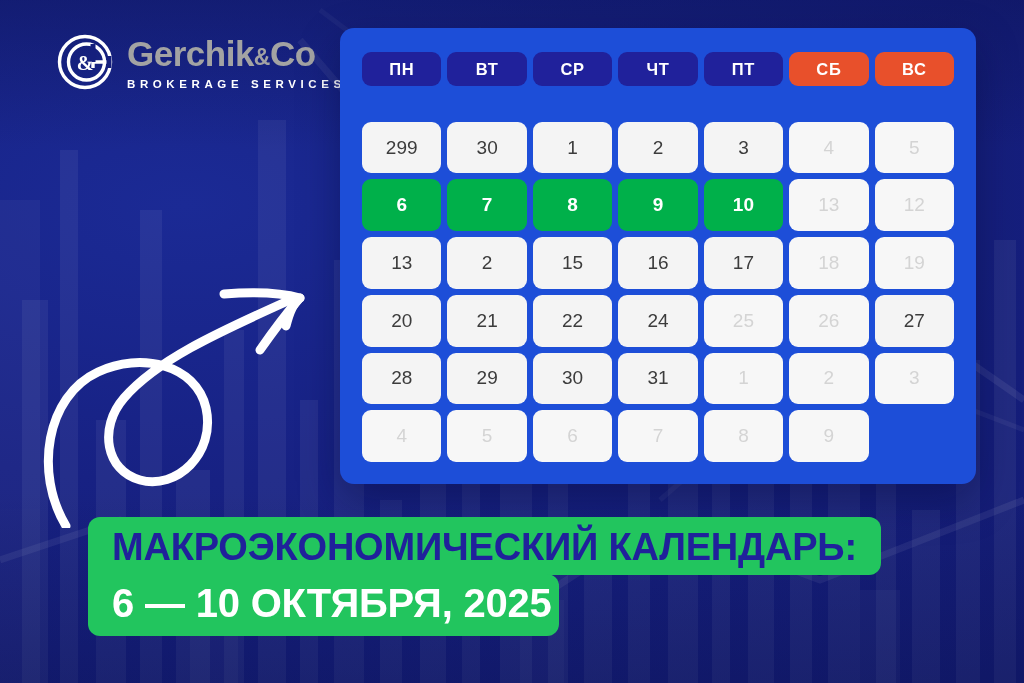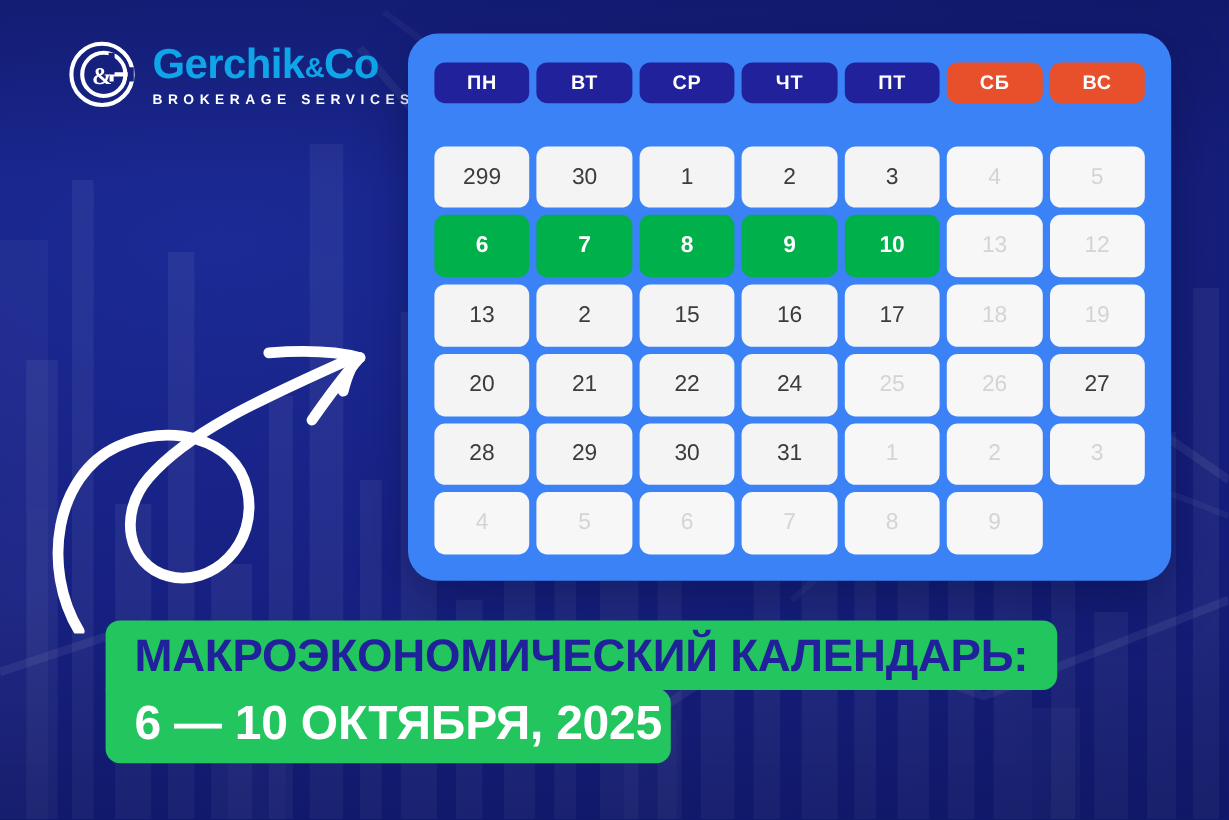--- a/index.html
+++ b/index.html
@@ -57,21 +57,21 @@
     gap: 14px;
   }
   .logo-mark { width: 56px; height: 56px; display: block; }
   .logo-text-wrap {
     display: flex;
     flex-direction: column;
     justify-content: center;
     padding-top: 2px;
   }
   .logo-name {
-    color: #0ea5e9;
+    color: #a3a3a3;
     font-size: 35px;
     font-weight: 700;
     letter-spacing: -0.5px;
     line-height: 1;
     white-space: nowrap;
   }
   .logo-name .amp {
     font-size: 23px;
     font-weight: 700;
     vertical-align: 1px;
@@ -96,22 +96,22 @@
     pointer-events: none;
   }
 
   
   .calendar-card {
     position: absolute;
     left: 340px;
     top: 28px;
     width: 636px;
     height: 456px;
-    background: #3b82f6;
-    border-radius: 25px;
+    background: #1d4ed8;
+    border-radius: 14px;
     box-shadow: 0 16px 42px rgba(5, 10, 52, 0.40);
     padding: 24px 22px 22px 22px;
     box-sizing: border-box;
   }
   .cal-grid {
     display: grid;
     grid-template-columns: repeat(7, 1fr);
     gap: 6px;
     height: 100%;
   }

